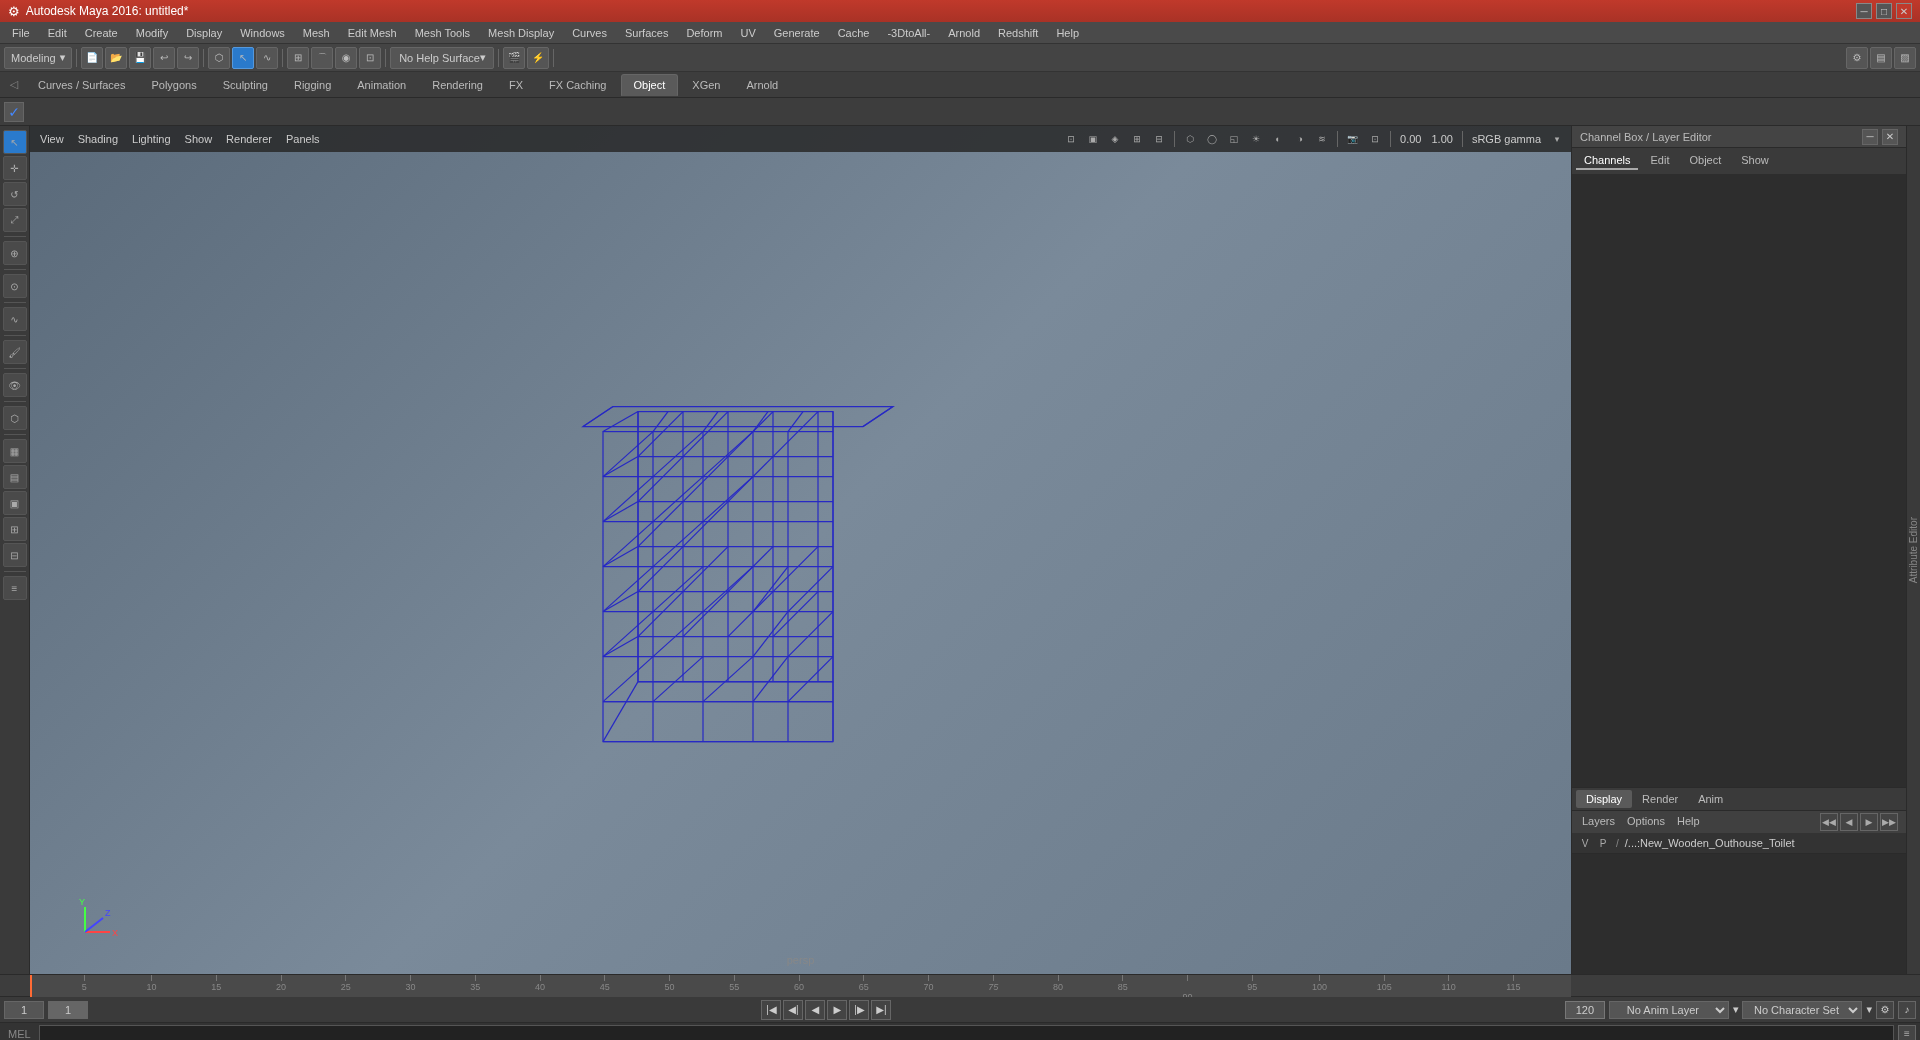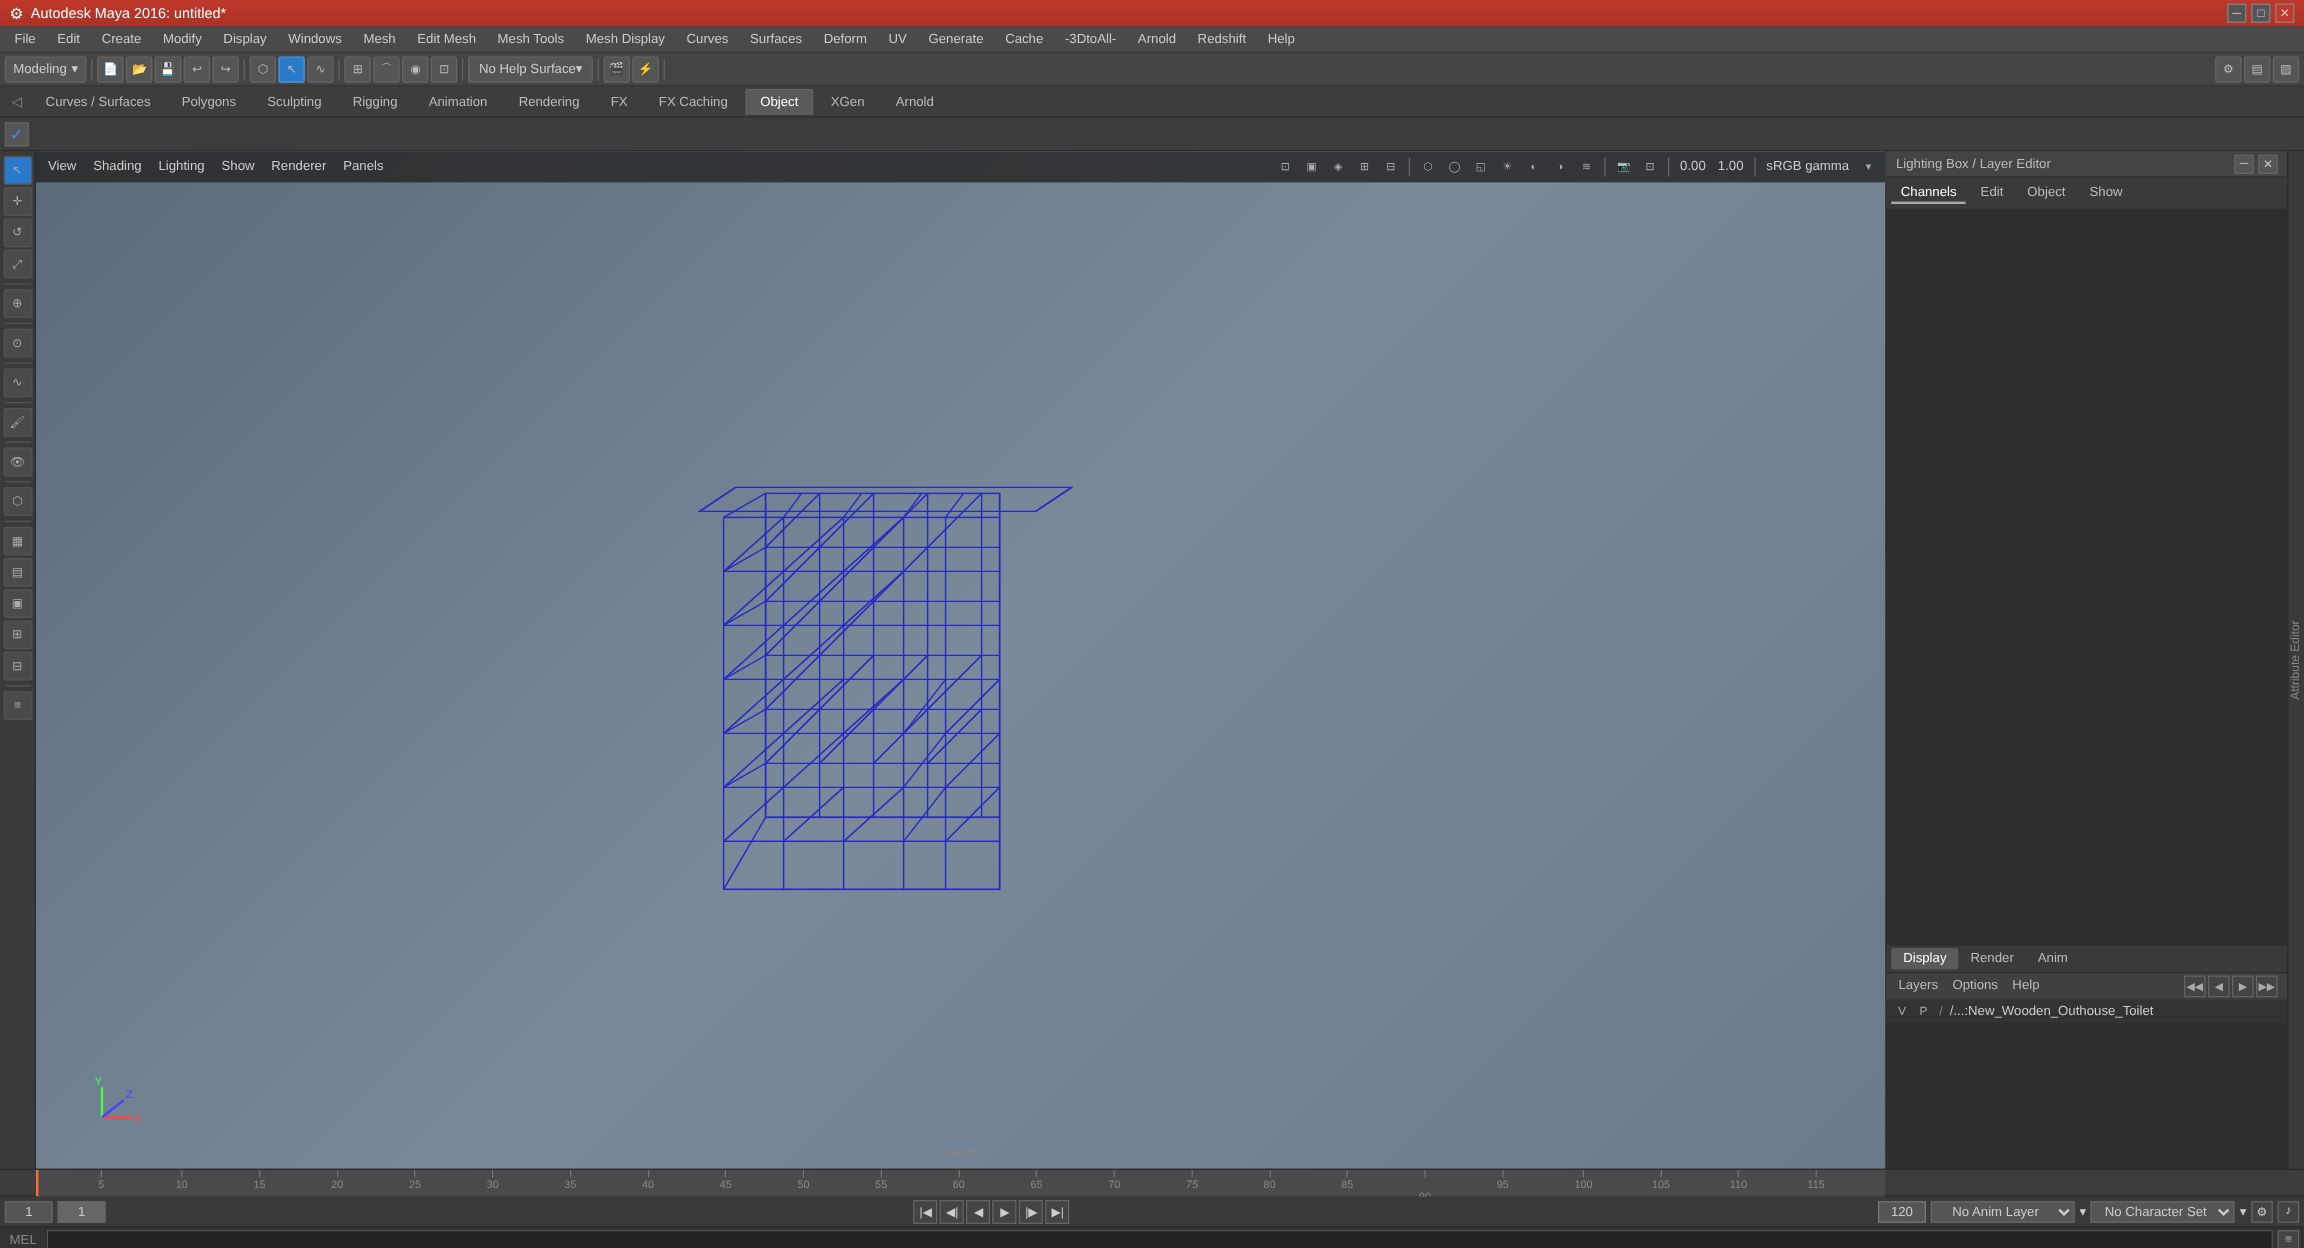--- a/index.html
+++ b/index.html
@@ -722,21 +722,21 @@
         <line x1="10" y1="40" x2="28" y2="26" stroke="#4444ff" stroke-width="2"></line>
         <text x="30" y="24" font-size="9" fill="#4444ff">Z</text>
       </svg>
     </div>
 
     <div id="camera-label">persp</div>
   </div>
 
   <div id="right-panel">
     <div id="right-panel-header">
-      <span class="panel-title">Lighting Box / Layer Editor</span>
+      <span class="panel-title">Channel Box / Layer Editor</span>
       <div style="display:flex;gap:4px;">
         <div style="width:16px;height:16px;background:#555;border:1px solid #666;display:flex;align-items:center;justify-content:center;cursor:pointer;font-size:10px;color:#ccc;">─</div>
         <div style="width:16px;height:16px;background:#555;border:1px solid #666;display:flex;align-items:center;justify-content:center;cursor:pointer;font-size:10px;color:#ccc;">✕</div>
       </div>
     </div>
 
     <div id="channel-tabs">
       <span class="channel-tab active">Channels</span>
       <span class="channel-tab">Edit</span>
       <span class="channel-tab">Object</span>

